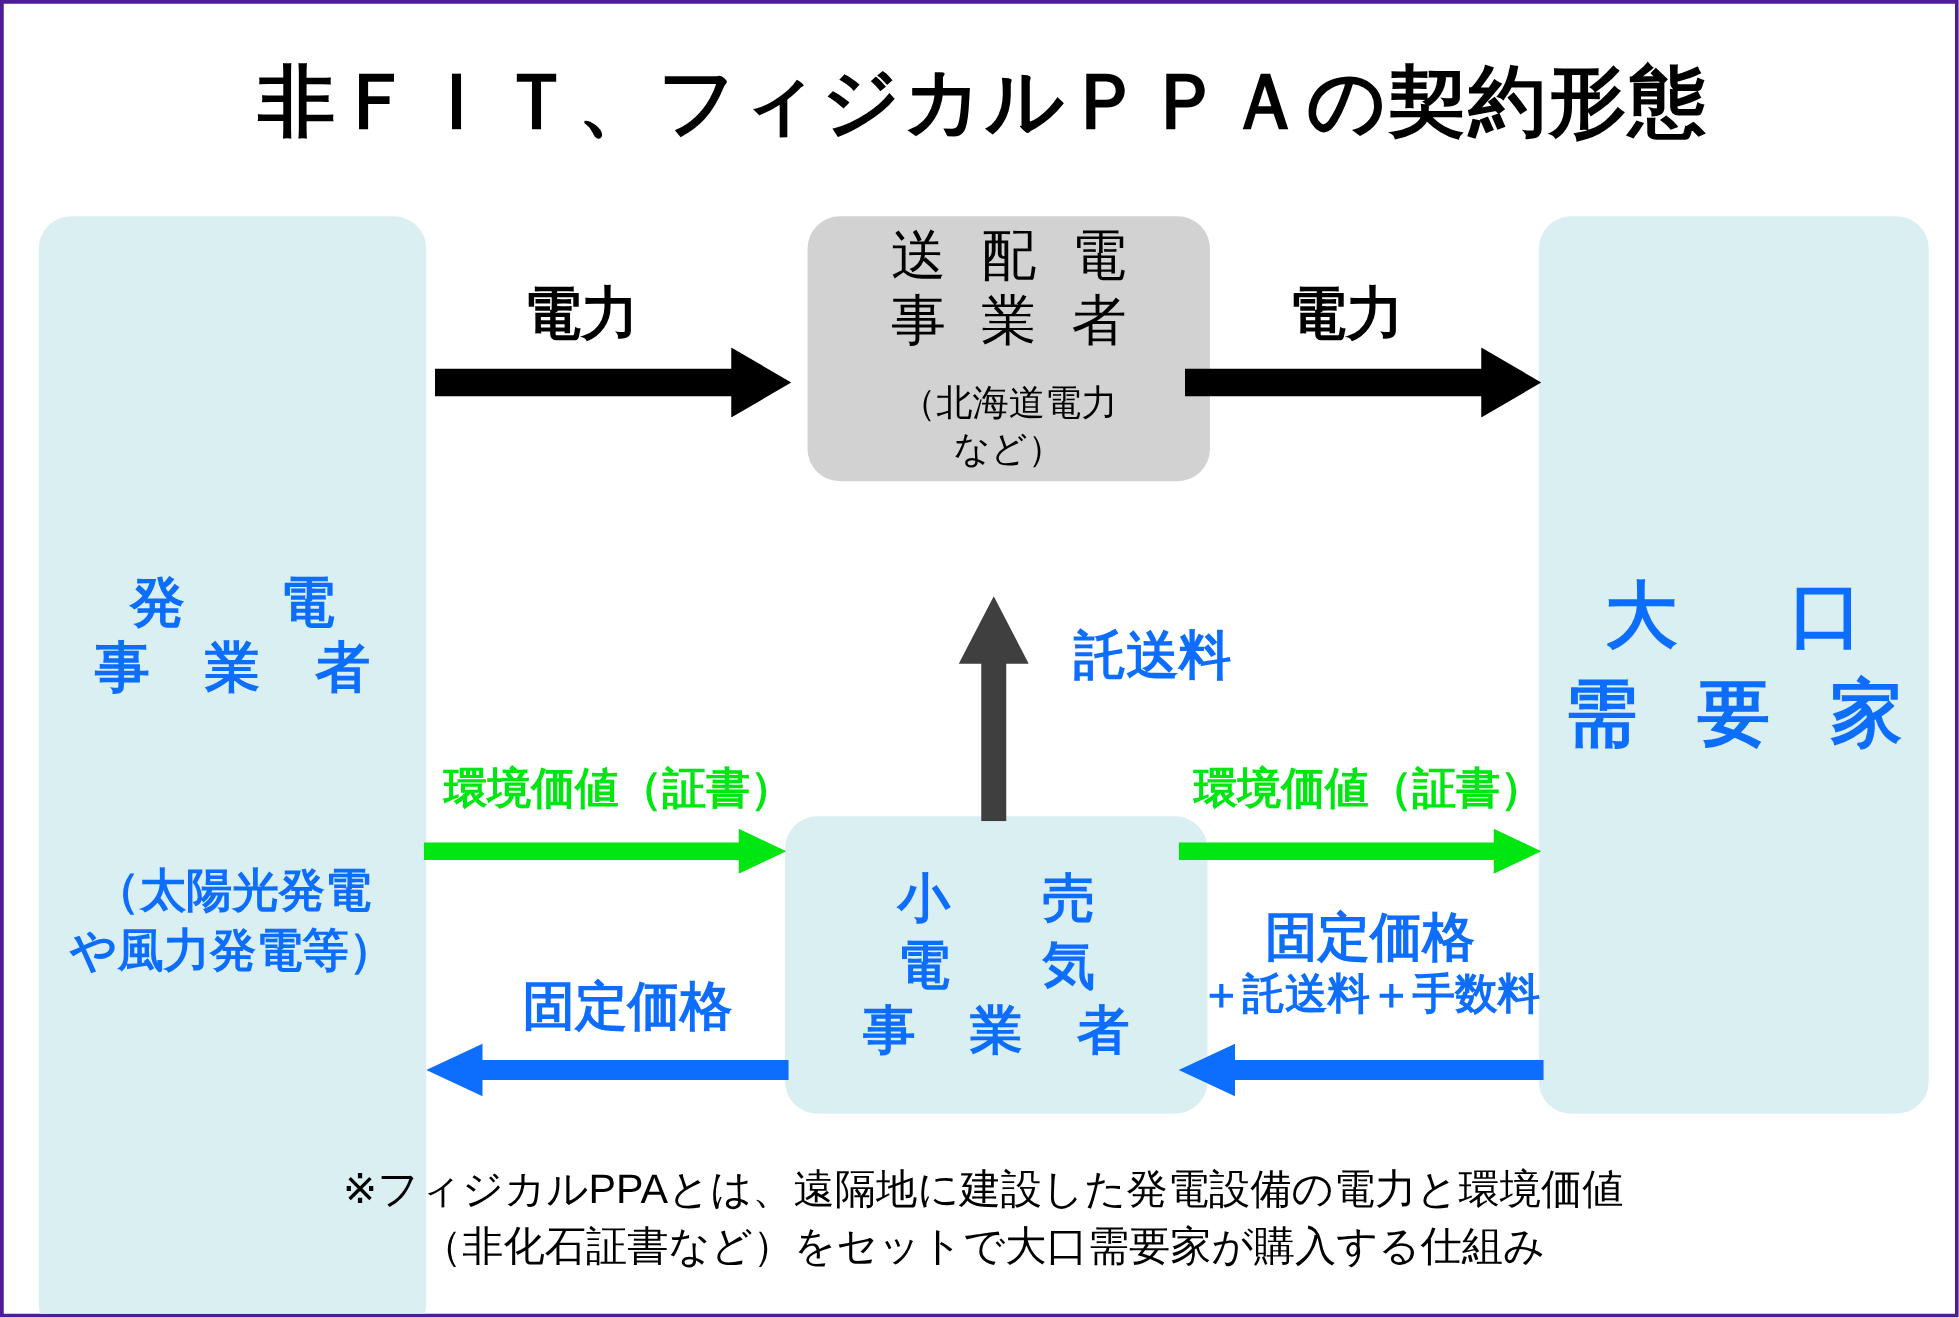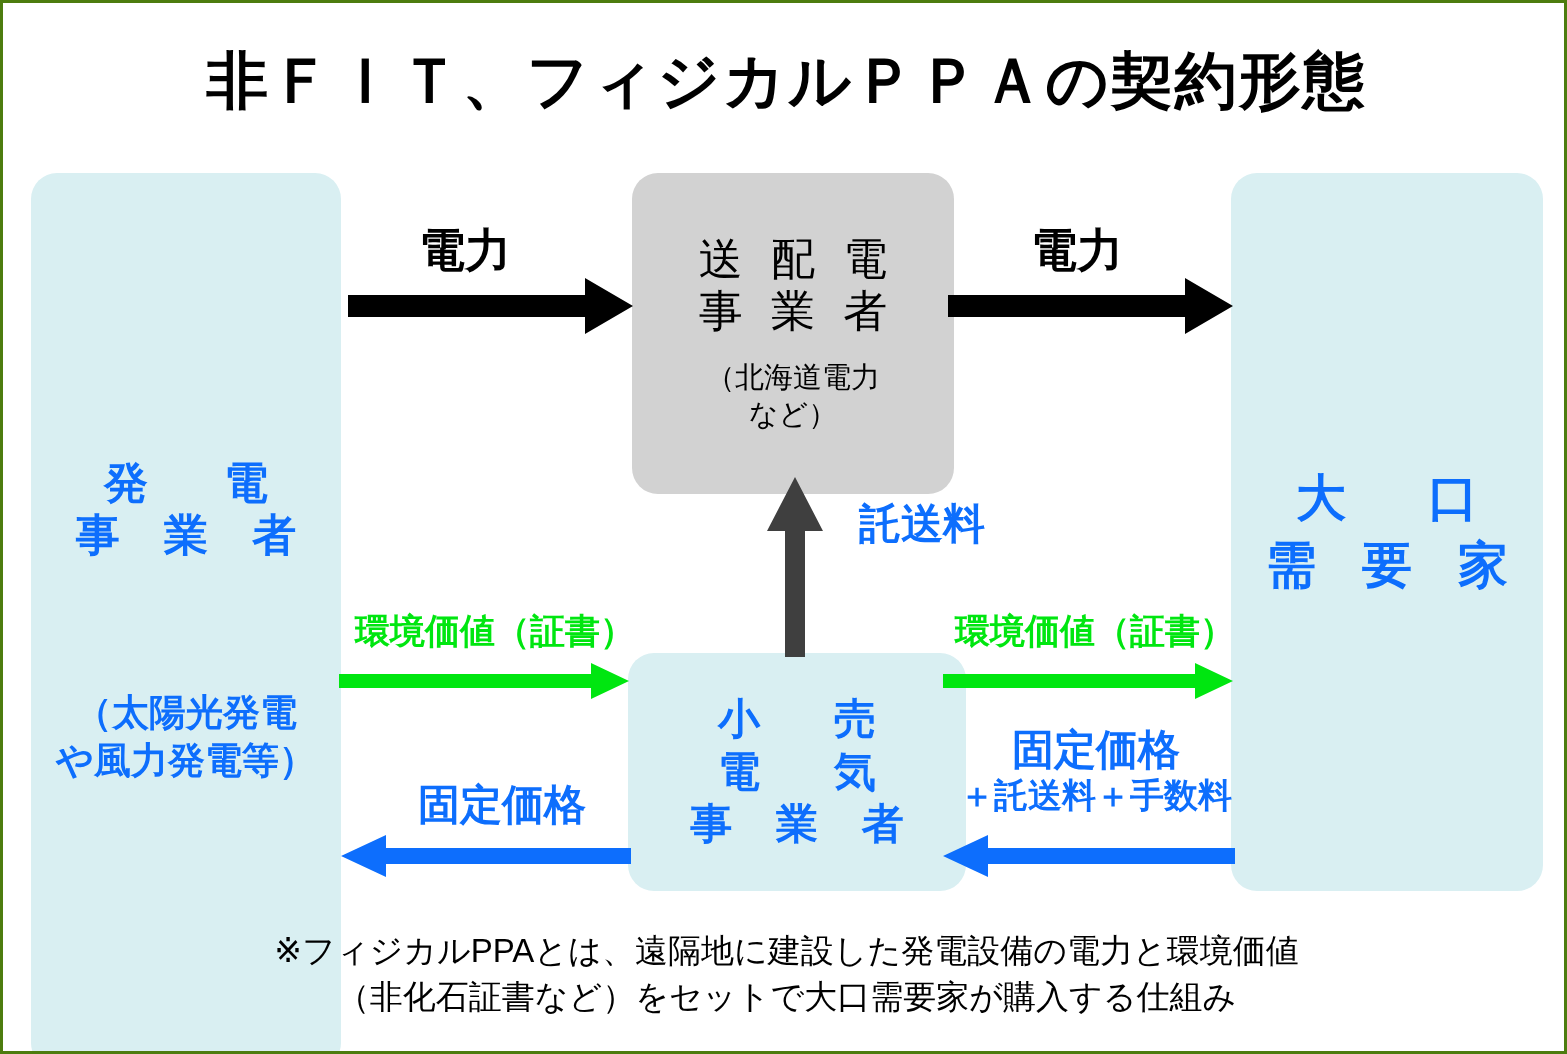--- a/index.html
+++ b/index.html
@@ -9,21 +9,21 @@
   }
   body {
     font-family: "Liberation Sans", "DejaVu Sans", sans-serif;
   }
 
   #canvas {
     position: relative;
     width: 1567px;
     height: 1054px;
     background: #ffffff;
-    border: 3px solid #4d7c0f;
+    border: 3px solid #4c1d95;
     box-sizing: border-box;
     overflow: hidden;
   }
 
   
   .title {
     position: absolute;
     left: 0;
     top: 36px;
     width: 1567px;
@@ -71,44 +71,44 @@
     text-indent: 16px;
     margin-bottom: 128px;
   }
   #box-generator .sub {
     font-size: 37px;
     letter-spacing: 0px;
     line-height: 1.3;
   }
 
   #box-tso {
-    left: 629px;
+    left: 643px;
     top: 170px;
     width: 322px;
-    height: 321px;
+    height: 212px;
   }
   #box-tso .main {
     font-size: 44px;
     letter-spacing: 8px;
     text-indent: 8px;
     margin-bottom: 22px;
   }
   #box-tso .sub {
     font-size: 29px;
     line-height: 1.28;
   }
 
   #box-consumer {
     left: 1228px;
     top: 170px;
     width: 312px;
     height: 718px;
   }
   #box-consumer .main {
-    font-size: 50px;
+    font-size: 58px;
     letter-spacing: 16px;
     text-indent: 16px;
     line-height: 1.35;
   }
 
   #box-retailer {
     left: 625px;
     top: 650px;
     width: 338px;
     height: 238px;

